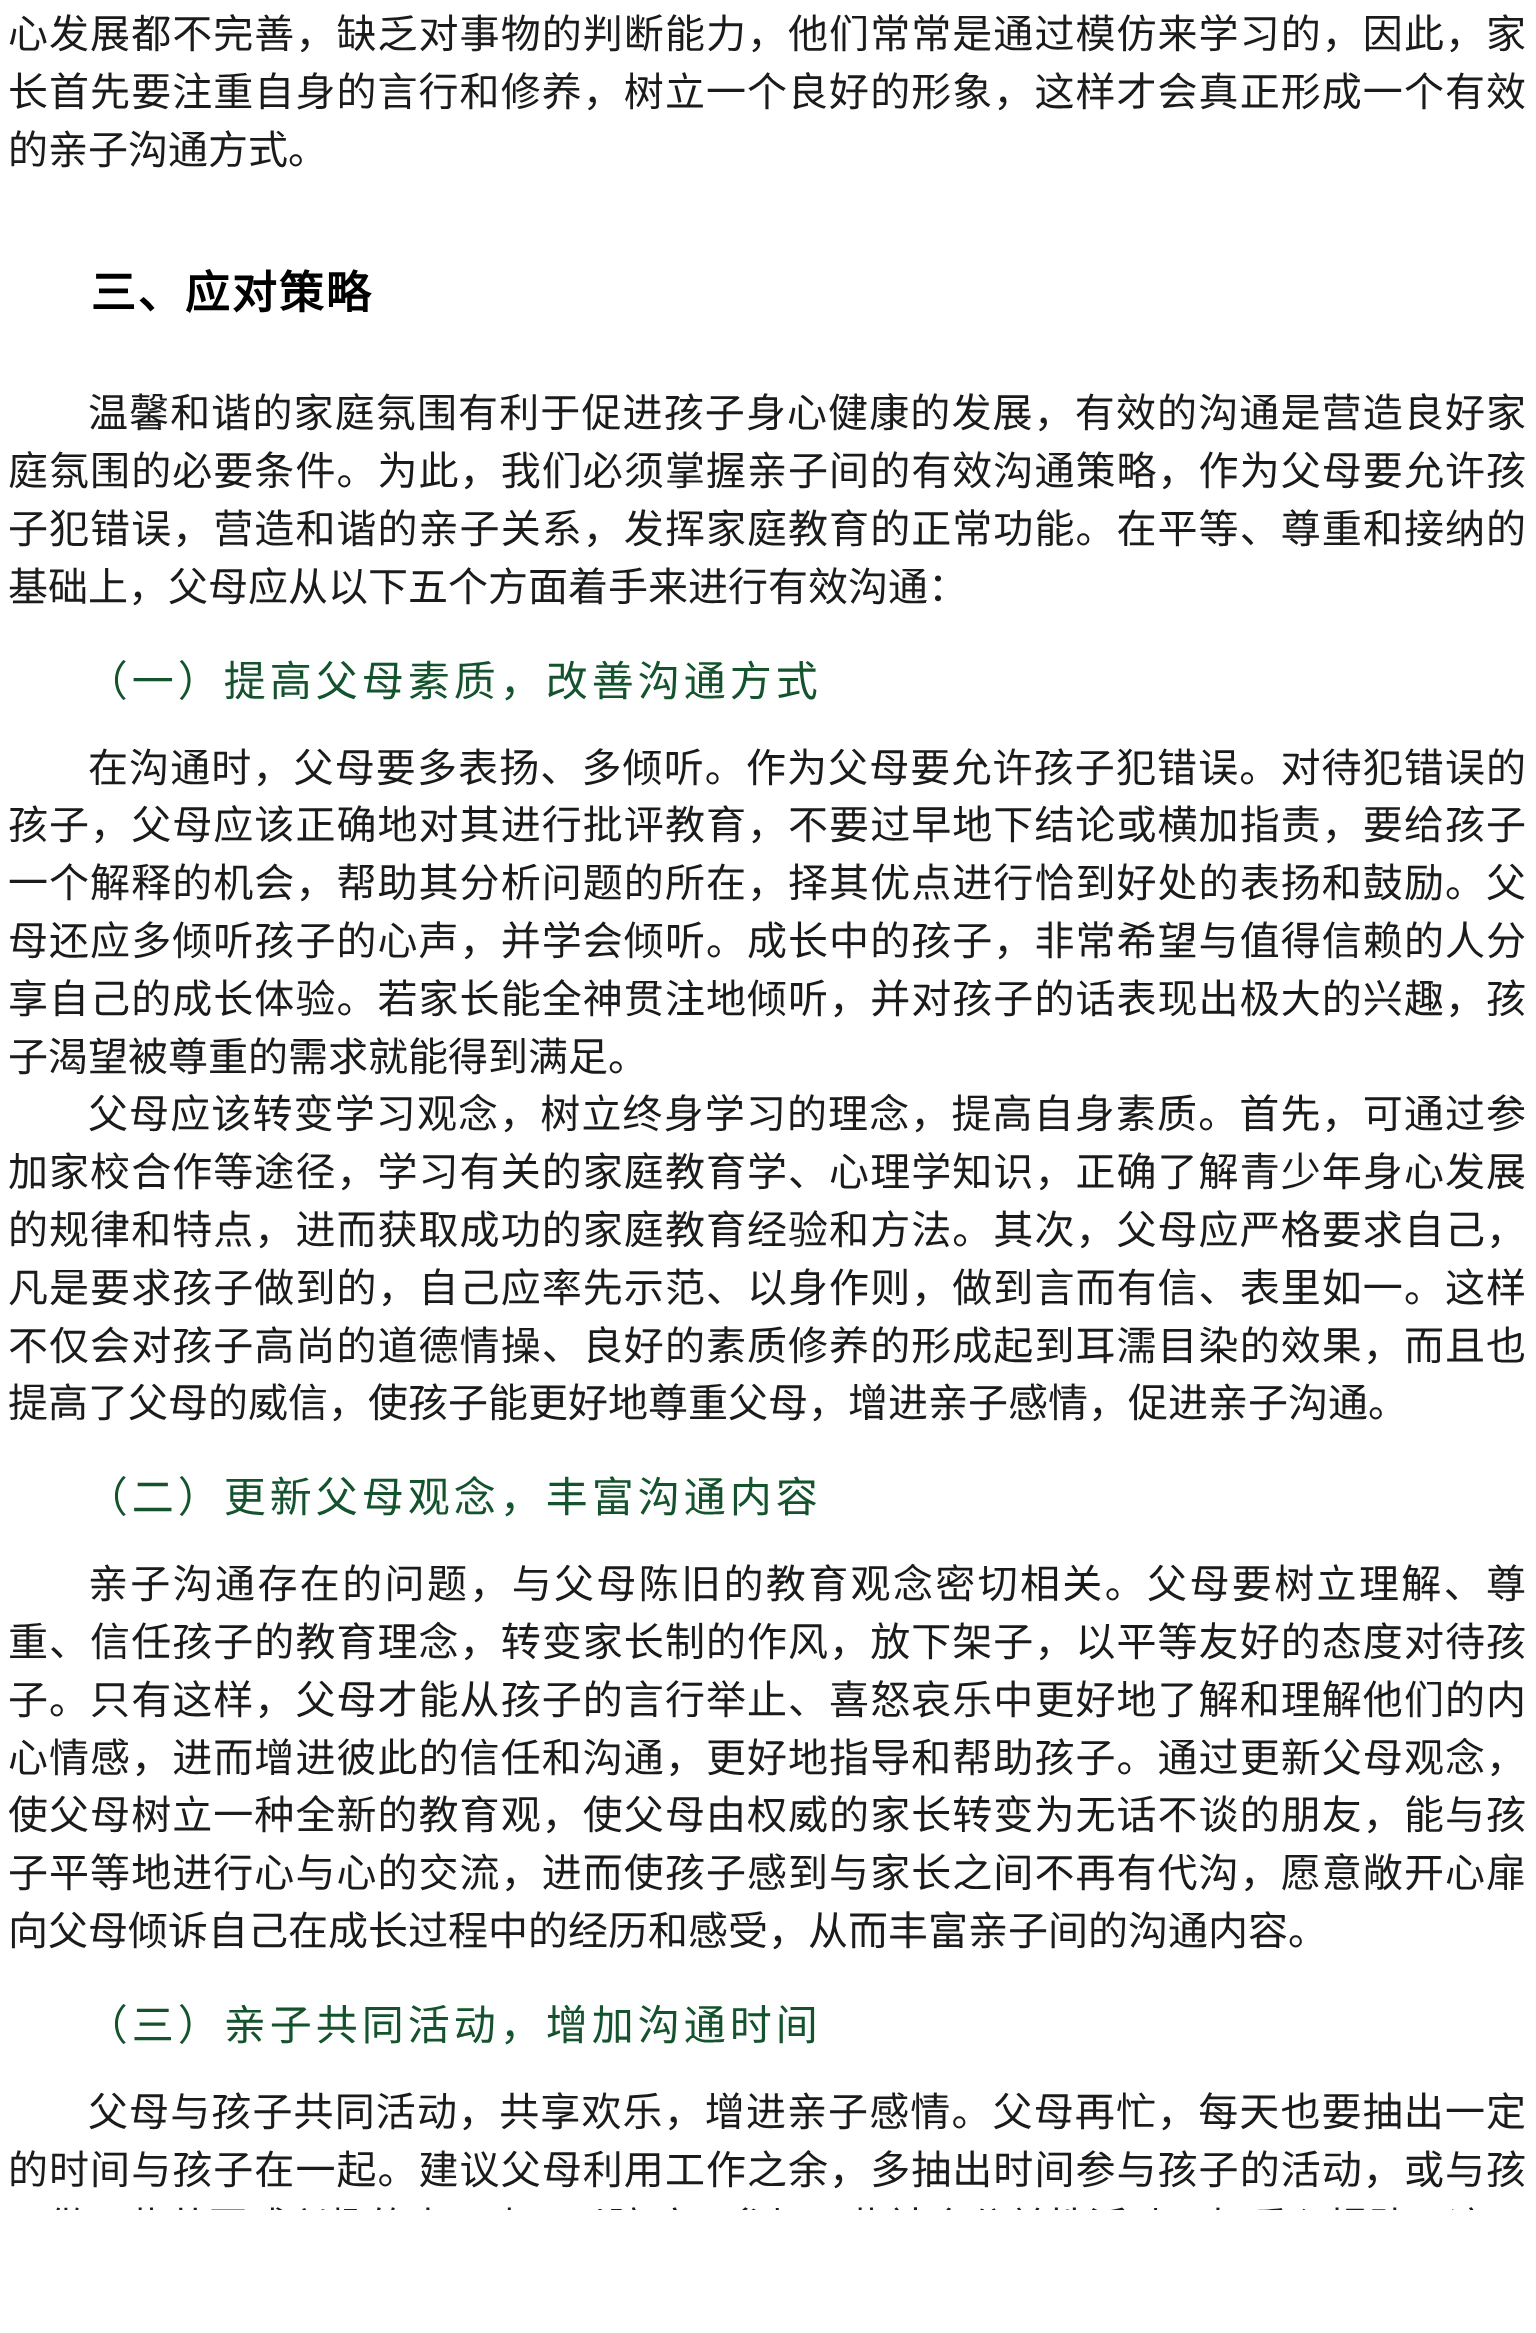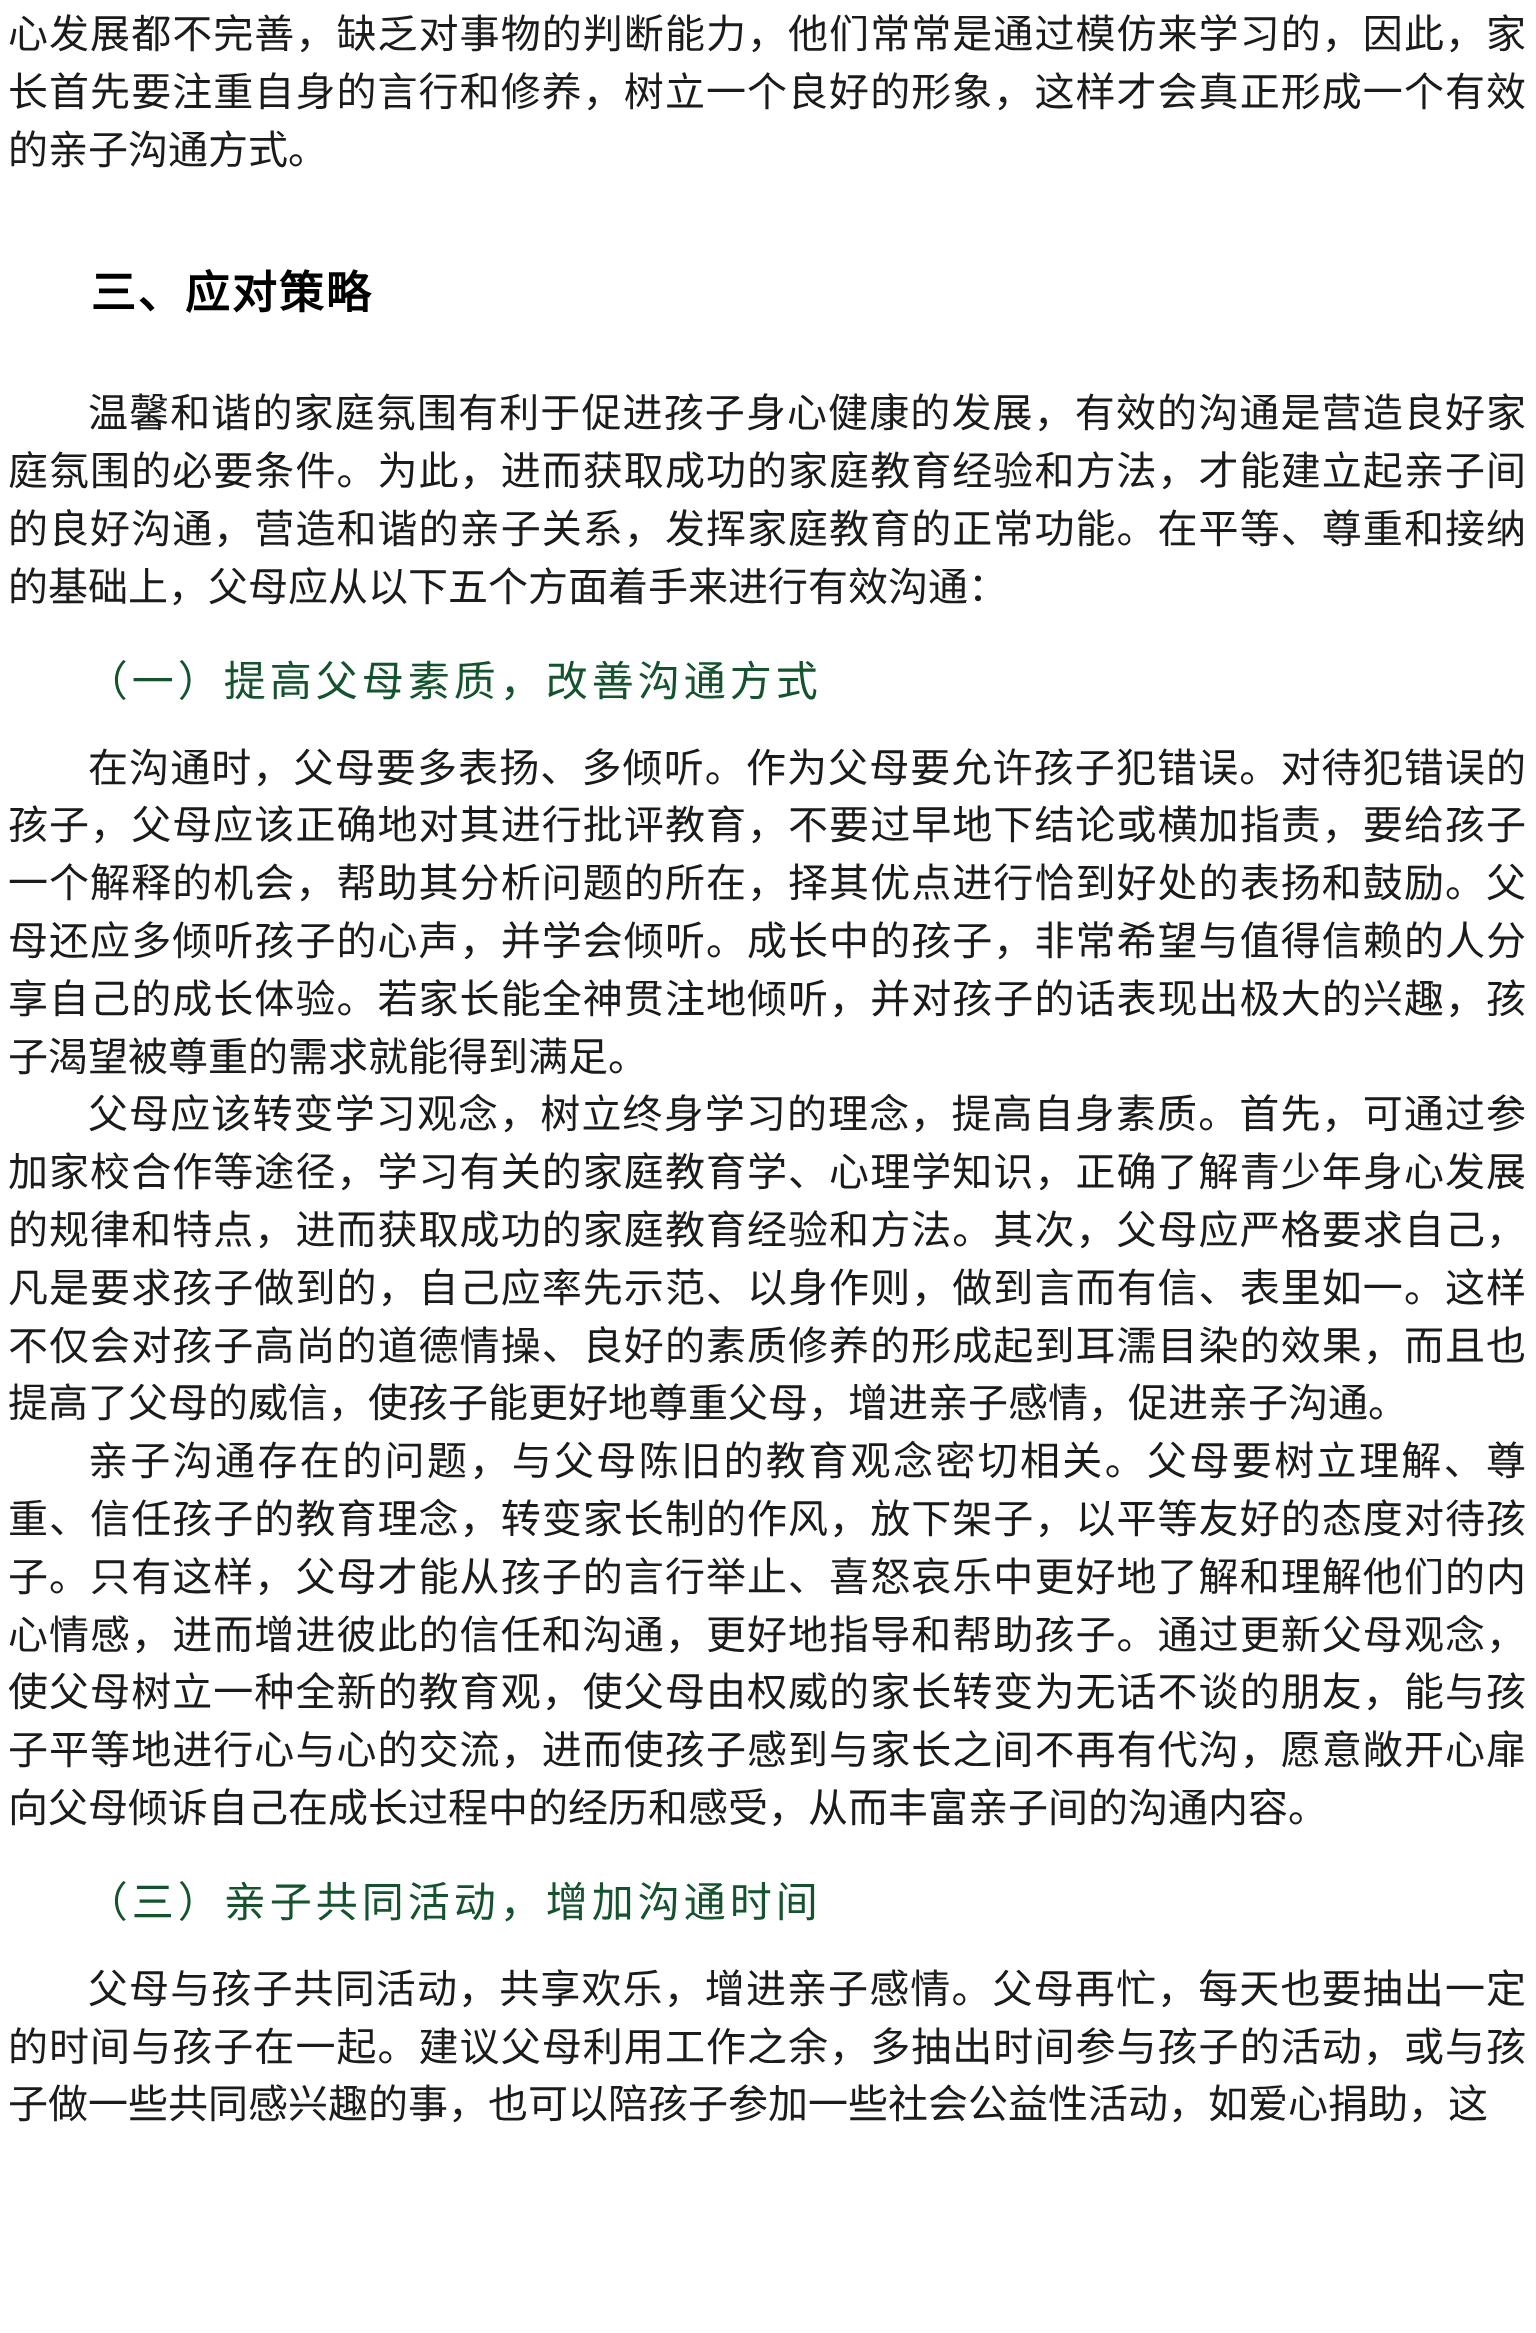--- a/index.html
+++ b/index.html
@@ -58,28 +58,29 @@
 </style>
 </head>
 <body>
 
 <div class="page">
 
   <p class="para continuation">心发展都不完善，缺乏对事物的判断能力，他们常常是通过模仿来学习的，因此，家长首先要注重自身的言行和修养，树立一个良好的形象，这样才会真正形成一个有效的亲子沟通方式。</p>
 
   <h2 class="heading-1">三、应对策略</h2>
 
-  <p class="para">温馨和谐的家庭氛围有利于促进孩子身心健康的发展，有效的沟通是营造良好家庭氛围的必要条件。为此，进而获取成功的家庭教育经验和方法，才能建立起亲子间的良好沟通，营造和谐的亲子关系，发挥家庭教育的正常功能。在平等、尊重和接纳的基础上，父母应从以下五个方面着手来进行有效沟通：</p>
+  <p class="para">温馨和谐的家庭氛围有利于促进孩子身心健康的发展，有效的沟通是营造良好家庭氛围的必要条件。为此，我们必须掌握亲子间的有效沟通策略，作为父母要允许孩子犯错误，营造和谐的亲子关系，发挥家庭教育的正常功能。在平等、尊重和接纳的基础上，父母应从以下五个方面着手来进行有效沟通：</p>
 
   <h3 class="heading-2">（一）提高父母素质，改善沟通方式</h3>
 
   <p class="para">在沟通时，父母要多表扬、多倾听。作为父母要允许孩子犯错误。对待犯错误的孩子，父母应该正确地对其进行批评教育，不要过早地下结论或横加指责，要给孩子一个解释的机会，帮助其分析问题的所在，择其优点进行恰到好处的表扬和鼓励。父母还应多倾听孩子的心声，并学会倾听。成长中的孩子，非常希望与值得信赖的人分享自己的成长体验。若家长能全神贯注地倾听，并对孩子的话表现出极大的兴趣，孩子渴望被尊重的需求就能得到满足。</p>
 
   <p class="para">父母应该转变学习观念，树立终身学习的理念，提高自身素质。首先，可通过参加家校合作等途径，学习有关的家庭教育学、心理学知识，正确了解青少年身心发展的规律和特点，进而获取成功的家庭教育经验和方法。其次，父母应严格要求自己，凡是要求孩子做到的，自己应率先示范、以身作则，做到言而有信、表里如一。这样不仅会对孩子高尚的道德情操、良好的素质修养的形成起到耳濡目染的效果，而且也提高了父母的威信，使孩子能更好地尊重父母，增进亲子感情，促进亲子沟通。</p>
 
+  <h3 class="heading-2">（二）更新父母观念，丰富沟通内容</h3>
 
   <p class="para">亲子沟通存在的问题，与父母陈旧的教育观念密切相关。父母要树立理解、尊重、信任孩子的教育理念，转变家长制的作风，放下架子，以平等友好的态度对待孩子。只有这样，父母才能从孩子的言行举止、喜怒哀乐中更好地了解和理解他们的内心情感，进而增进彼此的信任和沟通，更好地指导和帮助孩子。通过更新父母观念，使父母树立一种全新的教育观，使父母由权威的家长转变为无话不谈的朋友，能与孩子平等地进行心与心的交流，进而使孩子感到与家长之间不再有代沟，愿意敞开心扉向父母倾诉自己在成长过程中的经历和感受，从而丰富亲子间的沟通内容。</p>
 
   <h3 class="heading-2">（三）亲子共同活动，增加沟通时间</h3>
 
   <p class="para">父母与孩子共同活动，共享欢乐，增进亲子感情。父母再忙，每天也要抽出一定的时间与孩子在一起。建议父母利用工作之余，多抽出时间参与孩子的活动，或与孩子做一些共同感兴趣的事，也可以陪孩子参加一些社会公益性活动，如爱心捐助，这</p>
 
 </div>
 
 </body></html>

